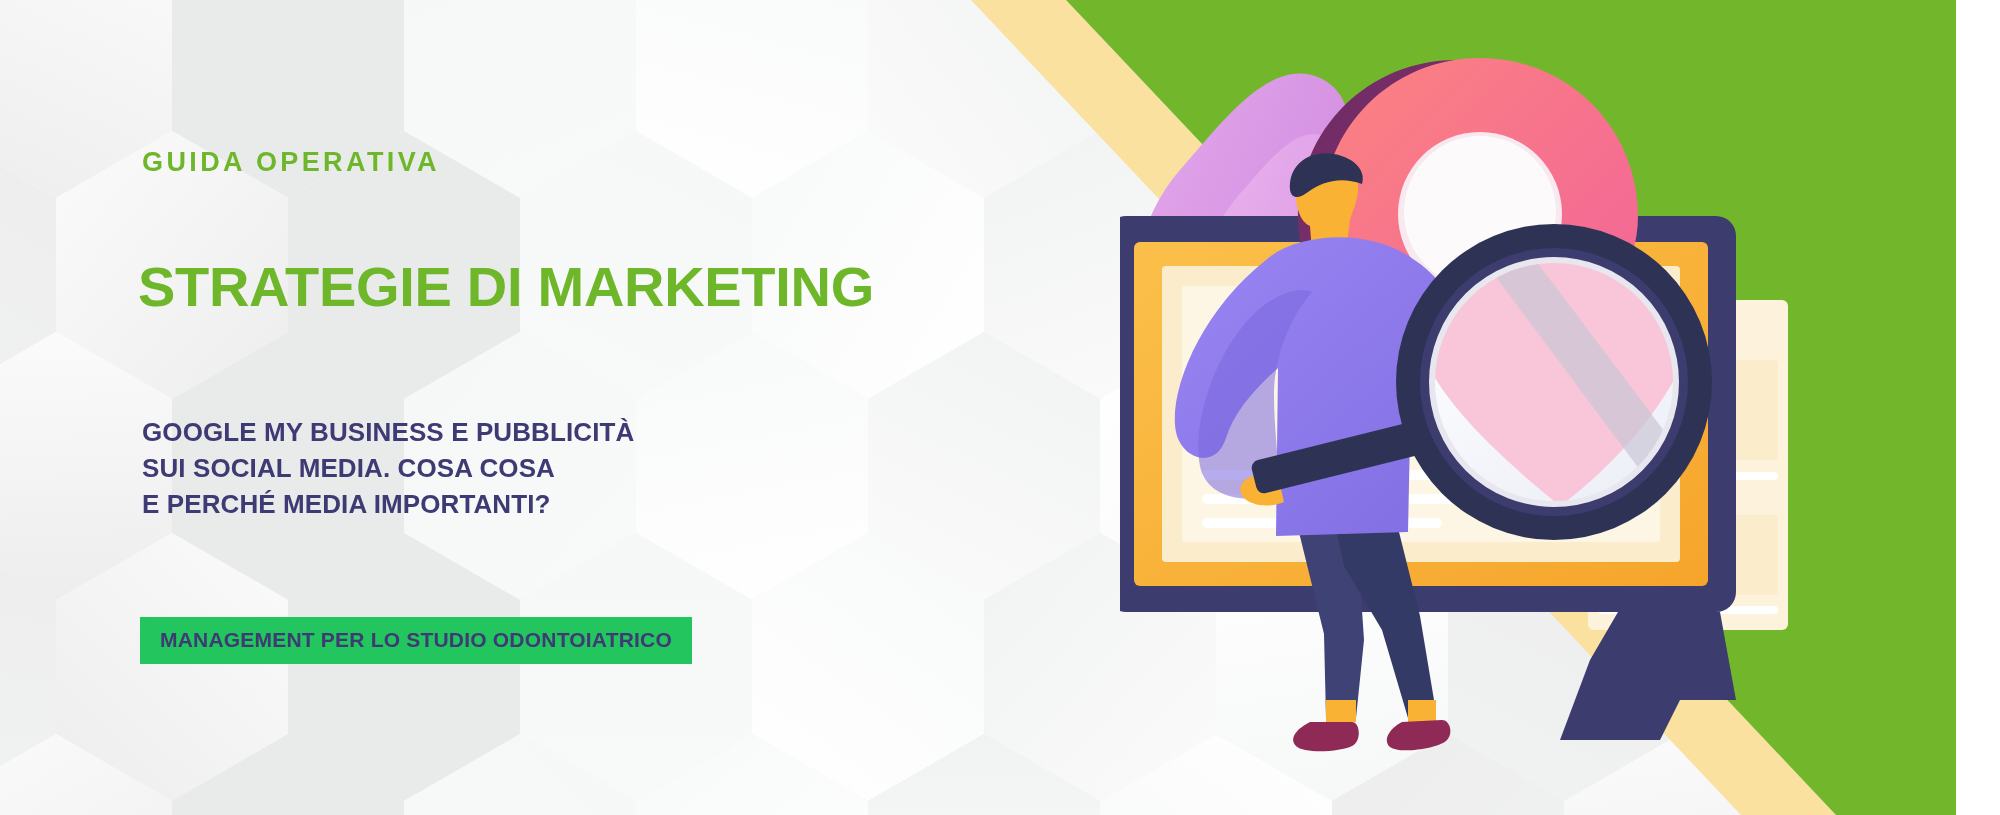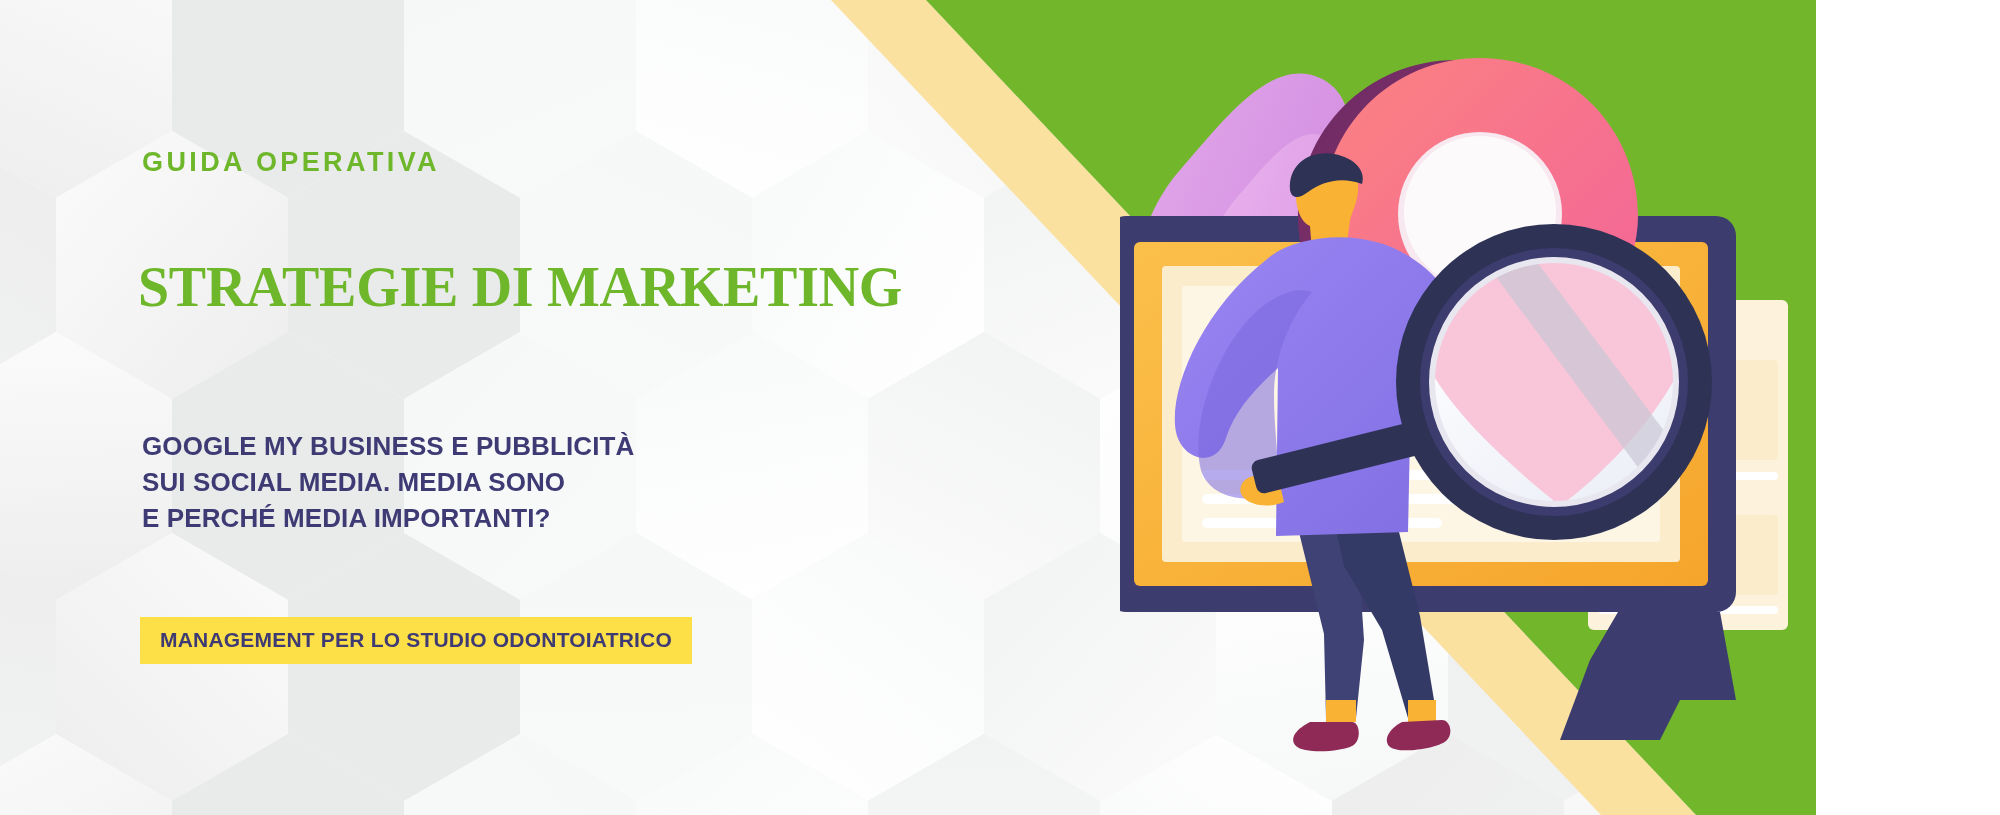--- a/index.html
+++ b/index.html
@@ -1,21 +1,21 @@
 <!DOCTYPE html>
 <html><head>
 <meta charset="utf-8">
 <style>
   * { margin:0; padding:0; box-sizing:border-box; }
   html,body { width:2000px; height:815px; overflow:hidden; background:#ffffff; }
   body { font-family:"Liberation Sans", sans-serif; }
 
   .banner {
     position:relative;
-    width:1816px; height:815px;
+    width:1956px; height:815px;
     overflow:hidden;
     background:#f4f5f5;
   }
 
   
   .hex-bg {
     position:absolute; inset:0;
     background:
       linear-gradient(135deg, #ffffff 0%, #f2f3f3 45%, #ececec 100%);
   }
@@ -51,33 +51,33 @@
     white-space:nowrap;
   }
   .title {
     position:absolute; top:256px; left:-4px;
     font-size:56px; font-weight:700;
     line-height:62px;
     letter-spacing:-0.3px;
     color:#6eb72a;
     white-space:nowrap;
   }
-  .title span { display:block;font-family:Liberation Serif, serif; }
+  .title span { display:block; }
   .subtitle {
-    position:absolute; top:428px; left:0;
+    position:absolute; top:414px; left:0;
     font-size:26px; font-weight:700;
     line-height:36px;
     letter-spacing:0.1px;
     color:#3e3a74;
     white-space:nowrap;
   }
   .subtitle span { display:block; }
   .badge {
     position:absolute; top:617px; left:-2px;
-    background:#fde047;
+    background:#22c55e;
     padding:11px 20px 12px 20px;
     font-size:21px; font-weight:700;
     letter-spacing:0.2px;
     color:#3e3a74;
     white-space:nowrap;
   }
 
   
   .art { position:absolute; left:1120px; top:0; width:880px; height:815px; }
   .art svg { display:block; width:880px; height:815px; }
@@ -144,21 +144,21 @@
 
   <div class="copy">
     <div class="eyebrow">GUIDA OPERATIVA</div>
 
     <div class="title">
       <span>STRATEGIE DI MARKETING</span>
     </div>
 
     <div class="subtitle">
       <span>GOOGLE MY BUSINESS E PUBBLICITÀ</span>
-      <span>SUI SOCIAL MEDIA. MEDIA SONO</span>
+      <span>SUI SOCIAL MEDIA. COSA COSA</span>
       <span>E PERCHÉ MEDIA IMPORTANTI?</span>
     </div>
 
     <div class="badge">MANAGEMENT PER LO STUDIO ODONTOIATRICO</div>
   </div>
 
   <div class="art">
     <svg viewBox="0 0 880 815" xmlns="http://www.w3.org/2000/svg">
       <defs>
         <linearGradient id="gBlobA" x1="0" y1="0" x2="1" y2="1">

